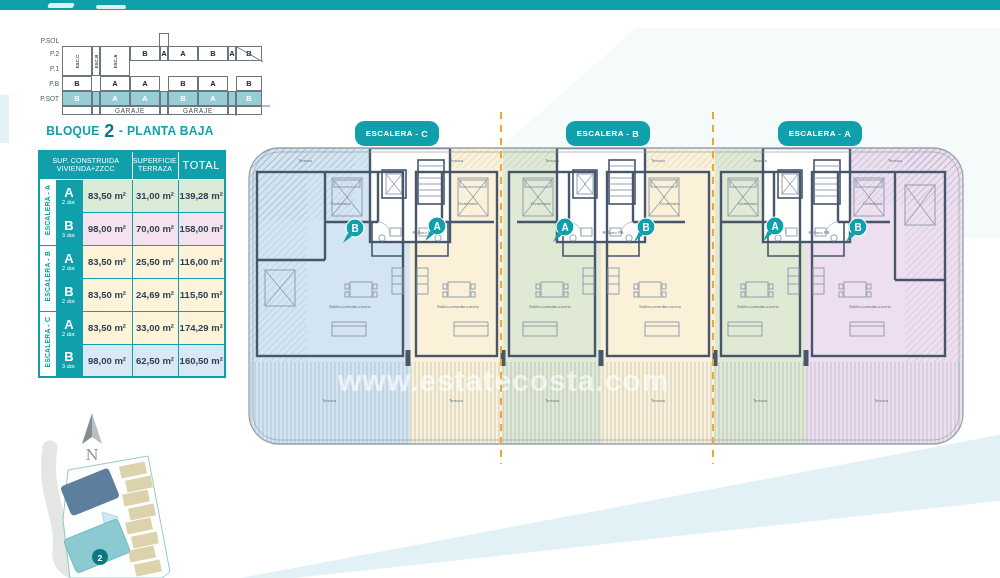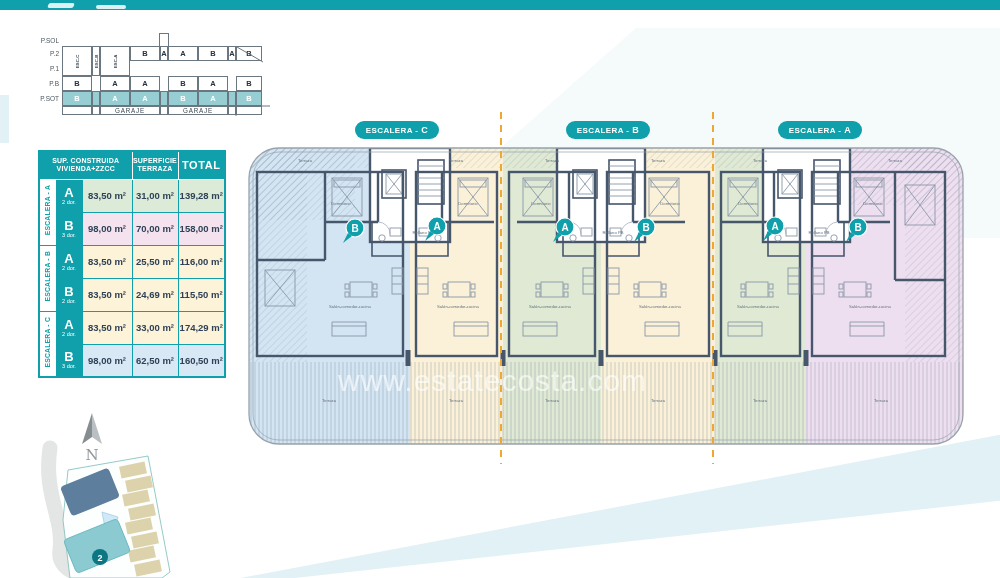--- a/index.html
+++ b/index.html
@@ -38,42 +38,42 @@
 
   
   .panel-title{position:absolute;left:30px;top:121px;width:200px;text-align:center;
     color:var(--teal);font-weight:bold;font-size:12px;letter-spacing:.3px;}
   .panel-title .num{font-size:18px;color:var(--teal-dark);vertical-align:-2px;padding:0 1px;}
   table.sup{position:absolute;left:38px;top:150px;border-collapse:collapse;
     border:2px solid var(--teal);}
   table.sup td,table.sup th{border:1.5px solid var(--teal);text-align:center;padding:0;
     box-sizing:border-box;}
   table.sup th{background:var(--teal);color:#fff;border:1.5px solid #fff;height:28px;
-    font-size:7px;line-height:8.5px;font-weight:bold;letter-spacing:.2px;}
+    font-size:7px;line-height:8.5px;font-weight:normal;letter-spacing:.2px;}
   table.sup th.total{font-size:11px;letter-spacing:.6px;}
   td.rot{width:17px;background:#fff;}
   td.rot span{writing-mode:vertical-rl;transform:rotate(180deg);display:inline-block;
     font-size:6.8px;font-weight:bold;color:var(--teal);letter-spacing:.2px;}
   td.type{width:26px;background:var(--teal);color:#fff;height:33px;}
   td.type .L{font-size:13px;font-weight:bold;line-height:12px;}
   td.type .d{font-size:5.5px;line-height:6px;}
   td.val{font-size:9.5px;font-weight:bold;color:var(--ink);}
   td.w-sup{width:50px;} td.w-ter{width:46px;} td.w-tot{width:47px;}
   .bg-green{background:var(--row-green);} .bg-pink{background:var(--row-pink);}
   .bg-cream{background:var(--row-cream);} .bg-blue{background:var(--row-blue);}
 
   
-  .pill{position:absolute;top:121px;width:84px;height:18px;border-radius:9px;background:var(--teal);
+  .pill{position:absolute;top:121px;width:84px;height:25px;border-radius:9px;background:var(--teal);
     color:#fff;display:flex;align-items:center;justify-content:center;gap:3px;
     font-size:8px;font-weight:600;letter-spacing:.4px;z-index:6;}
   .pill b{font-size:9px;font-weight:800;}
   .dash-line{position:absolute;top:112px;height:352px;width:2px;z-index:5;
     background:repeating-linear-gradient(180deg,var(--amber) 0 7px,transparent 7px 13px);}
   .plan-svg{position:absolute;left:245px;top:110px;z-index:2;}
-  .watermark{position:absolute;left:338px;top:364px;z-index:4;font-size:30px;font-weight:400;
+  .watermark{position:absolute;left:338px;top:364px;z-index:4;font-size:30px;font-weight:700;
     color:rgba(255,255,255,.62);letter-spacing:1px;white-space:nowrap;}
 
   
   .zone{stroke:none;}
   .z-blue{fill:var(--apt-blue);} .z-cream{fill:var(--apt-cream);}
   .z-green{fill:var(--apt-green);} .z-pink{fill:var(--apt-pink);}
   .hatch-line{stroke:rgba(95,115,140,.30);stroke-width:1;}
   .boundary{fill:none;stroke:#98a2ab;}
   .coreRect{fill:#fff;stroke:var(--wall);stroke-width:2.4;}
   .wallR{fill:none;stroke:var(--wall);stroke-width:2.4;}
@@ -159,20 +159,25 @@
       <div class="sc sot" style="grid-column:8"></div>
       <div class="sc sot"></div>
     </div>
     <svg class="stack-overlay" width="210" height="75">
       <line x1="175" y1="1" x2="201" y2="16" stroke="#6b7780" stroke-width="1"></line>
       <line x1="174" y1="60" x2="174" y2="70" stroke="#6b7780" stroke-width="1"></line>
       <line x1="200" y1="60" x2="208" y2="60" stroke="#6b7780" stroke-width="1"></line>
     </svg>
   </div>
 
+  <div class="panel-title">
+    <span>BLOQUE</span>
+    <span class="num">2</span>
+    <span>- PLANTA BAJA</span>
+  </div>
 
   <table class="sup">
     <tbody>
         <tr>
       <th colspan="3">
         <span>SUP. CONSTRUIDA</span><br><span>VIVIENDA+ZZCC</span>
       </th>
       <th>
         <span>SUPERFICIE</span><br><span>TERRAZA</span>
       </th>

